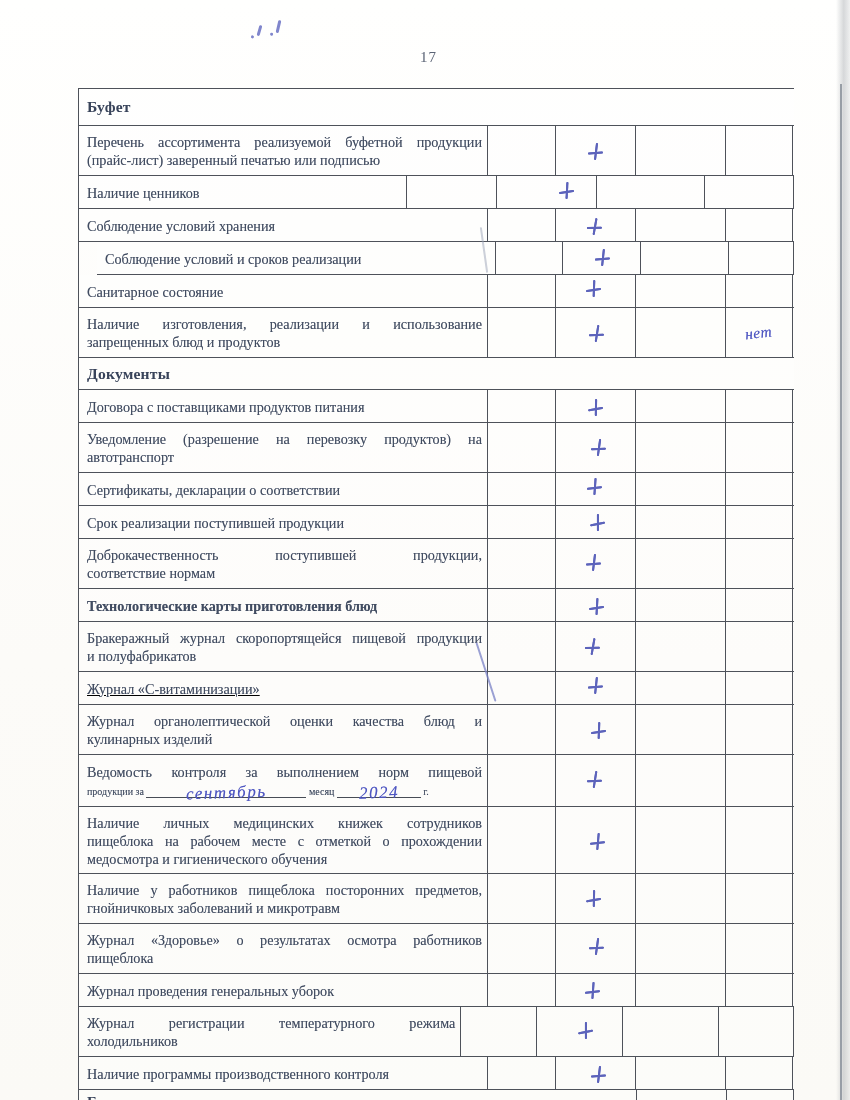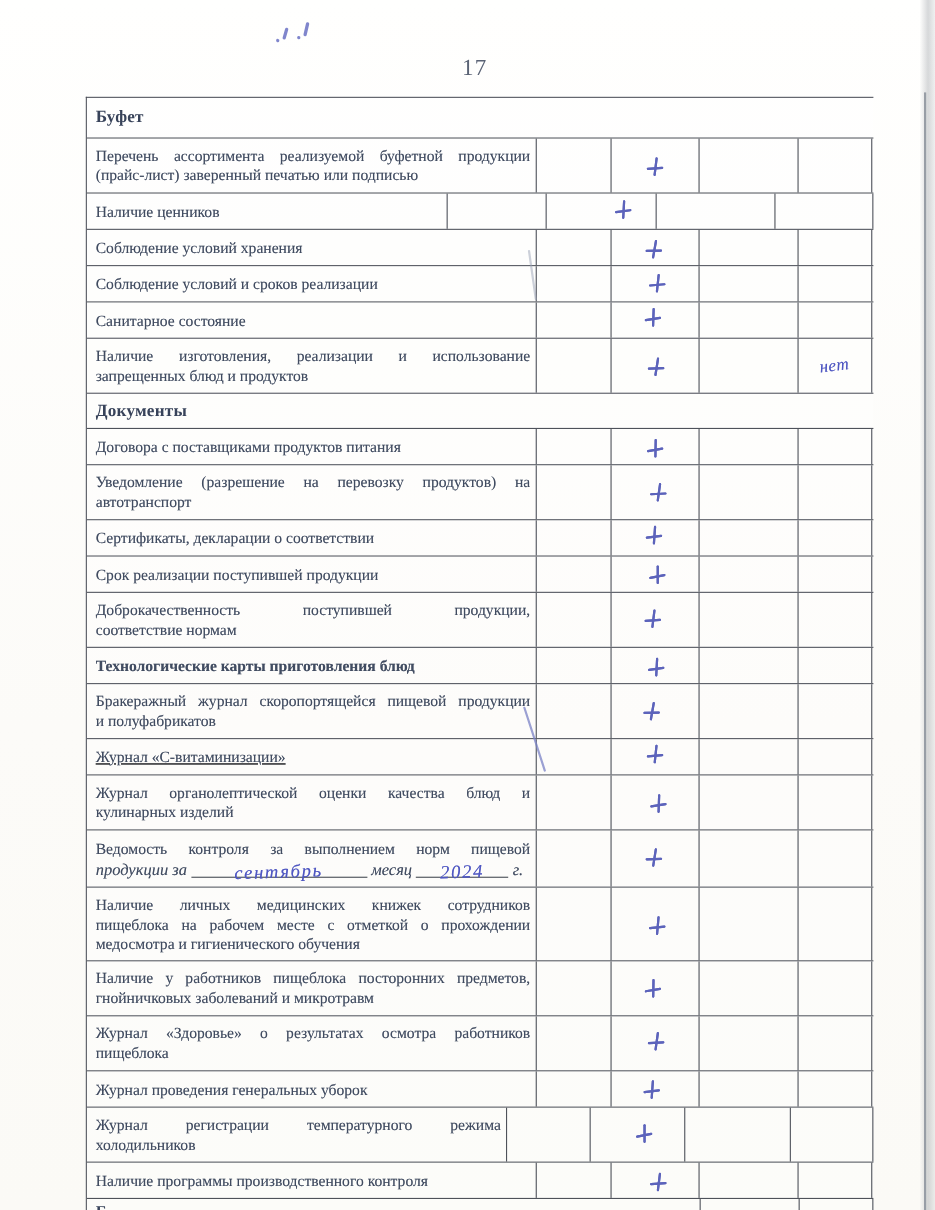--- a/index.html
+++ b/index.html
@@ -2,21 +2,21 @@
 <html><head>
 <meta charset="utf-8">
 <style>
   html,body{margin:0;padding:0;background:#ffffff;}
   .page{
     position:relative;width:850px;height:1100px;overflow:hidden;
     background:linear-gradient(180deg,#fffffe 0%,#fcfbf8 60%,#fbfaf6 100%);
     font-family:"Liberation Serif", serif;
   }
   .page-number{
-    position:absolute;left:420px;top:49px;font-size:21px;color:#5a6375;
+    position:absolute;left:420px;top:49px;font-size:15px;color:#5a6375;
     letter-spacing:1px;
   }
   
   .pen-tick{position:absolute;width:2.6px;height:11px;background:#6a71c4;border-radius:2px;opacity:.85;}
   .pen-tick::after{content:"";position:absolute;left:-5px;bottom:-4px;width:3px;height:3px;background:#6a71c4;border-radius:50%;}
   .t1{left:258px;top:25px;transform:rotate(16deg);}
   .t2{left:277px;top:20px;height:13px;transform:rotate(13deg);}
 
   
   .table{
@@ -47,21 +47,21 @@
   
   .note{font-style:italic;color:#4f57c2;font-size:15.5px;letter-spacing:.5px;
     transform:rotate(-7deg);text-shadow:0 0 .5px rgba(79,87,194,.6);}
 
   
   .blank{display:inline-block;border-bottom:1.4px solid #474c55;text-align:center;height:16px;}
   .b1{width:160px;}
   .b2{width:84px;}
   .hw{font-style:italic;color:#4f57c2;letter-spacing:1.5px;font-size:17px;display:inline-block;
     transform:translateY(3px) rotate(-2deg);white-space:nowrap;text-shadow:0 0 .5px rgba(79,87,194,.6);}
-  .fillword{font-size:15px;color:#414c61;font-style:italic;}
+  .fillword{font-size:10px;color:#414c61;}
 
   
   .artifact{position:absolute;border-radius:2px;}
   .a1{left:483px;top:227px;width:1.5px;height:46px;background:#9aa2b5;opacity:.5;transform:rotate(-8deg);}
   .a2{left:485px;top:641px;width:1.8px;height:62px;background:#7a82c6;opacity:.75;transform:rotate(-18deg);}
 
   
   .edge-shadow{position:absolute;right:0;top:0;width:14px;height:1100px;
     background:linear-gradient(90deg,rgba(0,0,0,0) 0%,rgba(120,126,134,.30) 55%,rgba(150,155,162,.15) 100%);}
   .edge-shadow::before{content:"";position:absolute;left:4px;top:84px;bottom:0;width:1.6px;background:#989ea6;}
@@ -109,21 +109,21 @@
         <div class="cell c0" style="padding-top: 7.5px;">
           <div class="line ll">Соблюдение условий хранения</div>
         </div>
         <div class="cell c1"></div>
         <div class="cell c2">
           <div class="plus" style="transform: translate(-1px, 2px) rotate(5deg);"></div>
         </div>
         <div class="cell c3"></div>
         <div class="cell c4"></div>
       </div>
-      <div class="trow item" style="height: 33px;">
+      <div class="trow item" style="height: 33px; margin-left: 18px;">
         <div class="cell c0" style="padding-top: 7.5px;">
           <div class="line ll">Соблюдение условий и сроков реализации</div>
         </div>
         <div class="cell c1"></div>
         <div class="cell c2">
           <div class="plus" style="transform: translate(2px, 0px) rotate(1deg);"></div>
         </div>
         <div class="cell c3"></div>
         <div class="cell c4"></div>
       </div>

